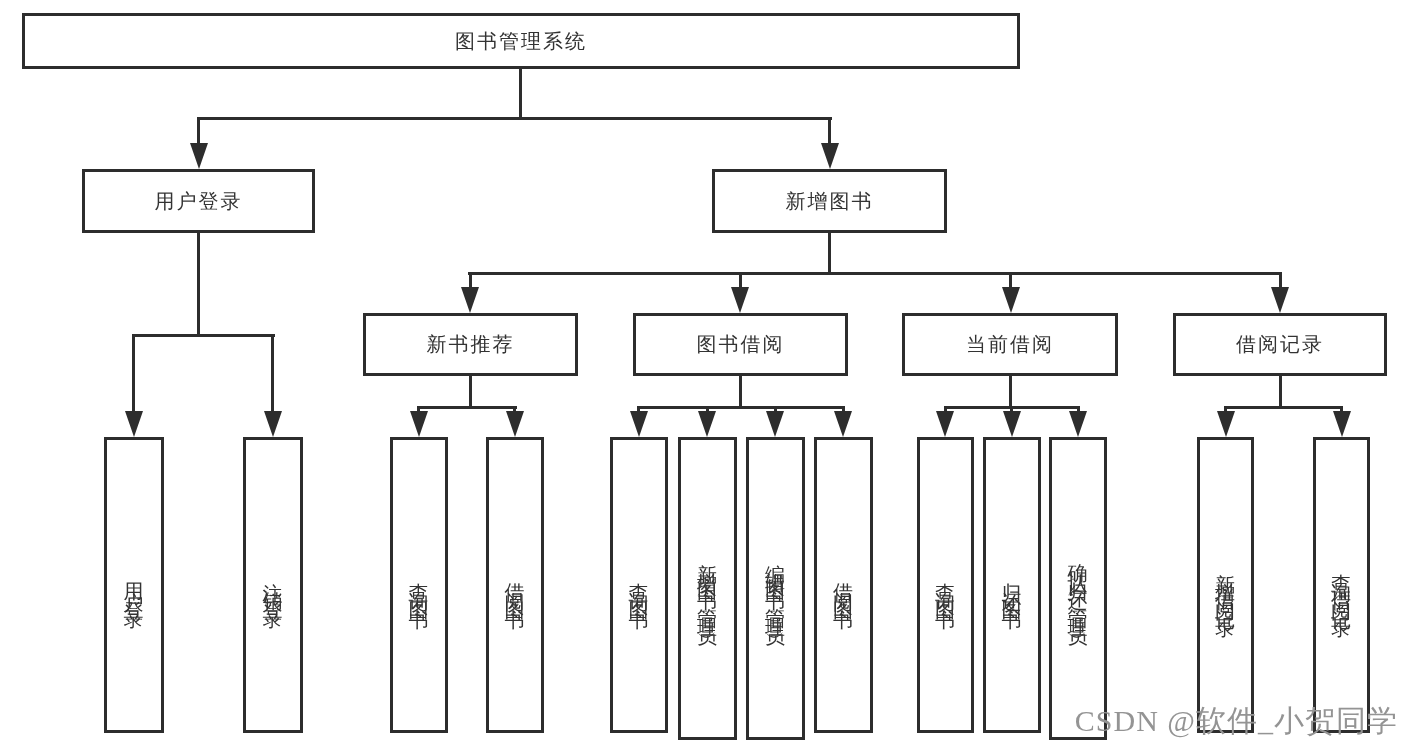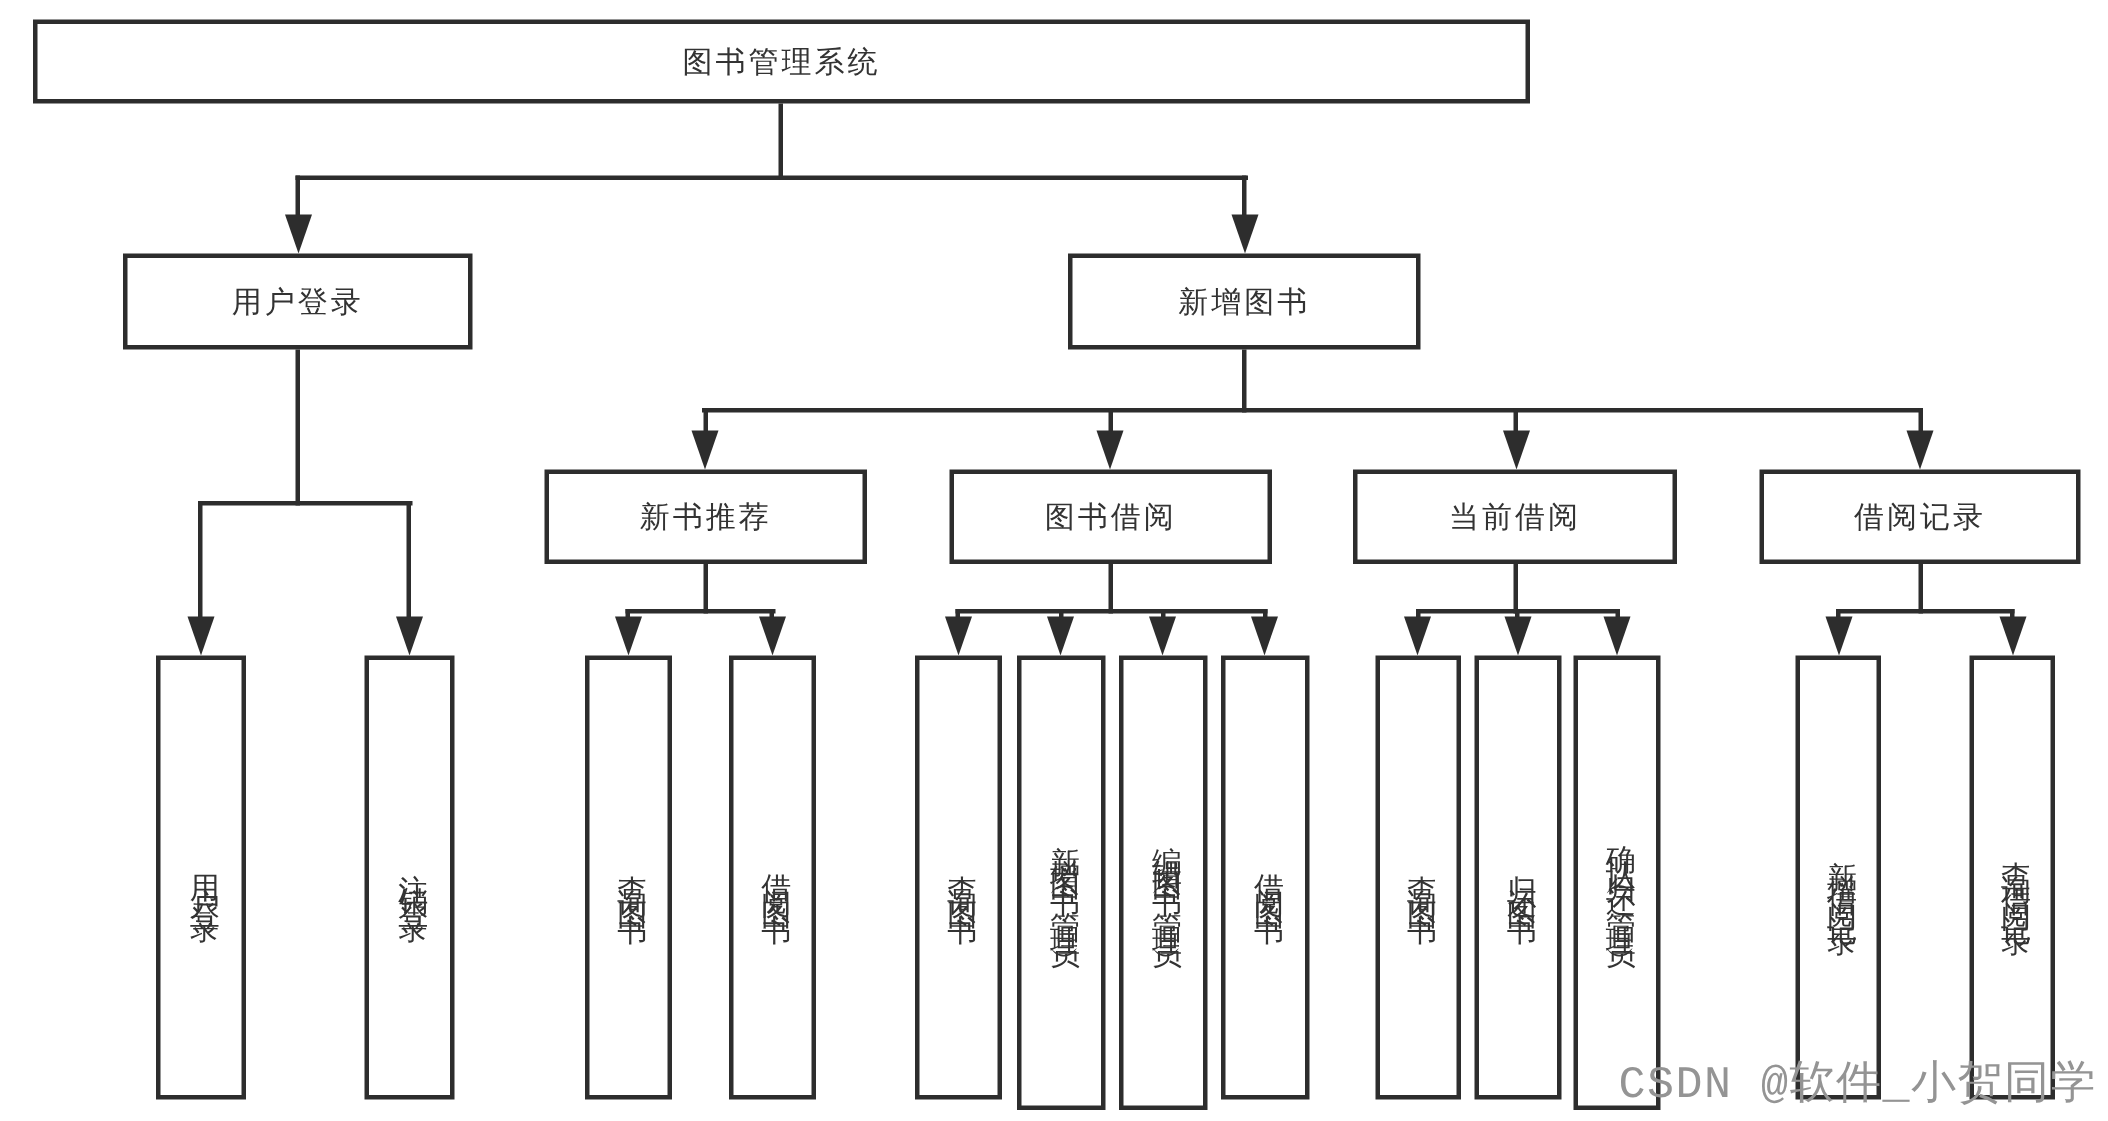--- a/index.html
+++ b/index.html
@@ -4,21 +4,21 @@
 <style>
   :root{
     --line:#2d2d2d;
     --text:#333333;
     --bg:#ffffff;
     --wm:#949494;
   }
   html,body{margin:0;padding:0;background:var(--bg);}
   .canvas{
     position:relative;width:1405px;height:747px;background:var(--bg);
-    font-family:Liberation Mono, monospace;overflow:hidden;
+    font-family:Liberation Serif, serif;overflow:hidden;
   }
   .node{
     position:absolute;box-sizing:border-box;border:3px solid var(--line);
     background:var(--bg);display:flex;align-items:center;justify-content:center;
     color:var(--text);
   }
   .node .hlabel{font-size:20px;letter-spacing:2px;white-space:nowrap;}
   .leaf .vlabel{
     writing-mode:vertical-rl;text-orientation:mixed;
     font-size:20px;letter-spacing:9px;line-height:1.1;color:var(--text);

